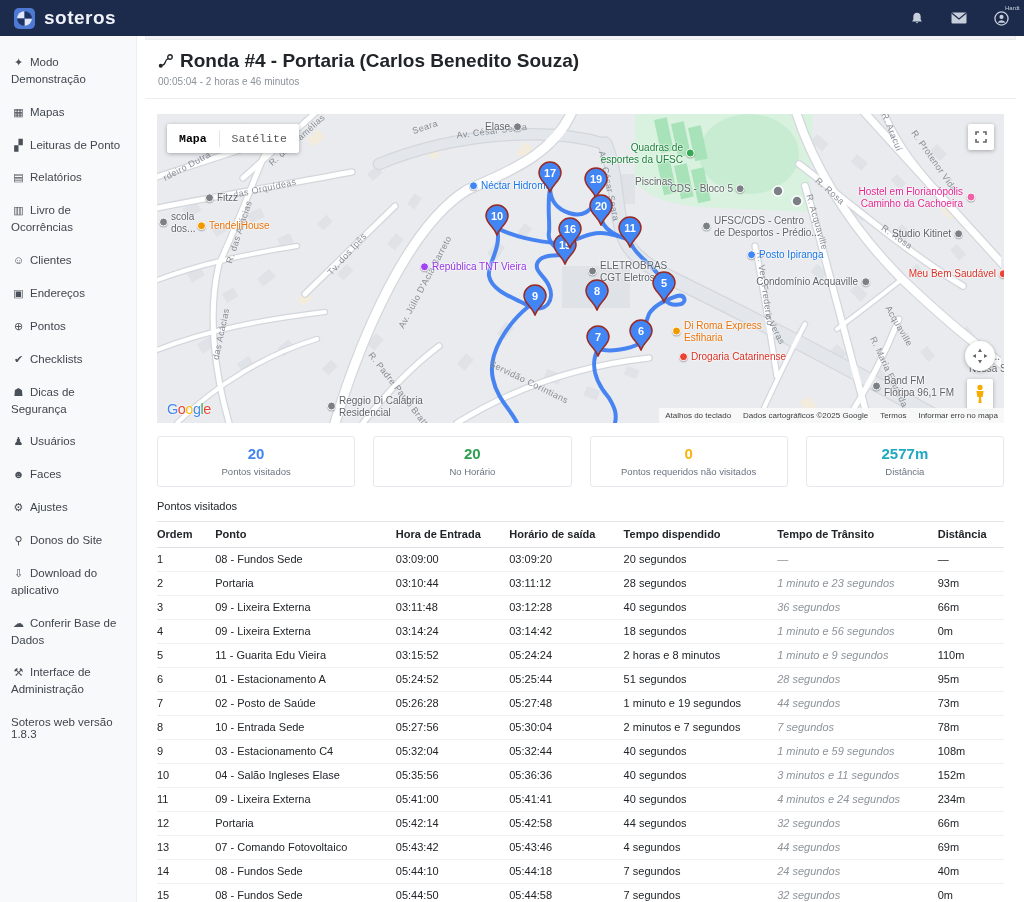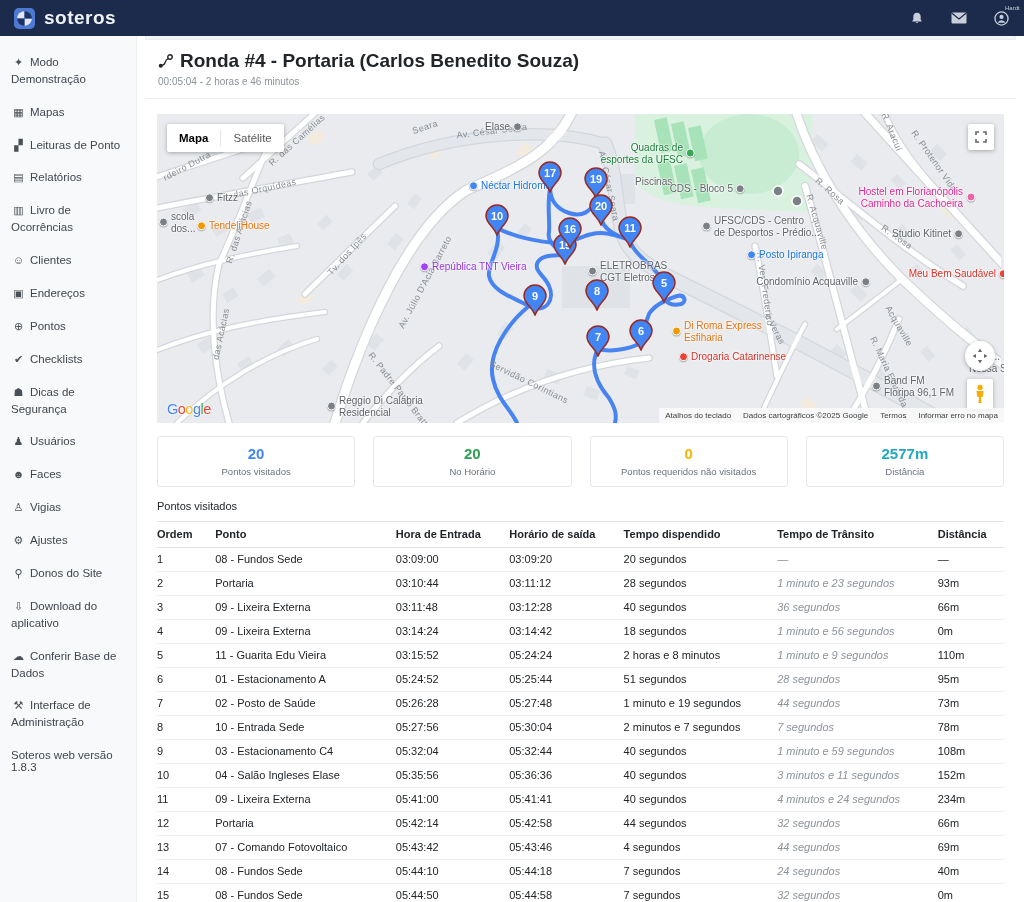--- a/index.html
+++ b/index.html
@@ -41,21 +41,21 @@
     white-space:nowrap; transform:translateY(-50%); text-shadow:0 0 2px #fff,0 0 2px #fff,0 0 3px #fff; }
   .poi .dot { width:9px; height:9px; border-radius:50%; flex:0 0 auto; border:1.5px solid #fff;
     box-shadow:0 1px 1px rgba(0,0,0,.25); text-shadow:none; }
   .poi .txt { line-height:1.15; }
   .poi.t-left { transform:translate(-100%,-50%); }
   .poi.t-left .txt { text-align:right; }
   .street { position:absolute; font-size:9px; color:#878d94; white-space:nowrap;
     letter-spacing:.4px; transform-origin:center; }
   .pin { position:absolute; width:24px; height:32px; cursor:pointer; }
   .map-type { position:absolute; top:10px; left:10px; background:#fff; border-radius:2px;
-    box-shadow:0 1px 4px rgba(0,0,0,.3); display:flex; font-size:11.5px; cursor:pointer; }
+    box-shadow:0 1px 4px rgba(0,0,0,.3); display:flex; font-size:11.5px; cursor:pointer;font-family:Liberation Mono, monospace; }
   .map-type .mt { padding:8px 12px; color:#565656; }
   .map-type .mt.sel { font-weight:700; color:#000; }
   .map-type .div { width:1px; background:#e6e6e6; margin:6px 0; }
   .fs-btn { position:absolute; top:10px; right:10px; width:26px; height:26px; background:#fff;
     border-radius:2px; box-shadow:0 1px 4px rgba(0,0,0,.3); display:flex; align-items:center; justify-content:center; cursor:pointer; }
   .pan-ctl { position:absolute; right:9px; bottom:52px; width:30px; height:30px; background:#fff;
     border-radius:50%; box-shadow:0 1px 4px rgba(0,0,0,.3); display:flex; align-items:center; justify-content:center; cursor:pointer; }
   .pegman { position:absolute; right:11px; bottom:14px; width:26px; height:30px; background:#fff;
     border-radius:2px; box-shadow:0 1px 4px rgba(0,0,0,.3); display:flex; align-items:center; justify-content:center; cursor:pointer; }
   .glogo { position:absolute; left:10px; bottom:6px; font-size:14.5px; font-weight:500; letter-spacing:-.5px; cursor:pointer;
@@ -124,21 +124,20 @@
       <div class="side-item"><span class="gl">▞</span><span>Leituras de Ponto</span></div>
       <div class="side-item"><span class="gl">▤</span><span>Relatórios</span></div>
       <div class="side-item"><span class="gl">▥</span><span>Livro de Ocorrências</span></div>
       <div class="side-item"><span class="gl">☺</span><span>Clientes</span></div>
       <div class="side-item"><span class="gl">▣</span><span>Endereços</span></div>
       <div class="side-item"><span class="gl">⊕</span><span>Pontos</span></div>
       <div class="side-item"><span class="gl">✔</span><span>Checklists</span></div>
       <div class="side-item"><span class="gl">☗</span><span>Dicas de Segurança</span></div>
       <div class="side-item"><span class="gl">♟</span><span>Usuários</span></div>
       <div class="side-item"><span class="gl">☻</span><span>Faces</span></div>
-      <div class="side-item"><span class="gl">♙</span><span>Vigias</span></div>
       <div class="side-item"><span class="gl">⚙</span><span>Ajustes</span></div>
       <div class="side-item"><span class="gl">⚲</span><span>Donos do Site</span></div>
       <div class="side-item"><span class="gl">⇩</span><span>Download do aplicativo</span></div>
       <div class="side-item"><span class="gl">☁</span><span>Conferir Base de Dados</span></div>
       <div class="side-item"><span class="gl">⚒</span><span>Interface de Administração</span></div>
     </nav>
   <div class="side-version">Soteros web versão 1.8.3</div>
 </aside>
 
 <main class="main">

